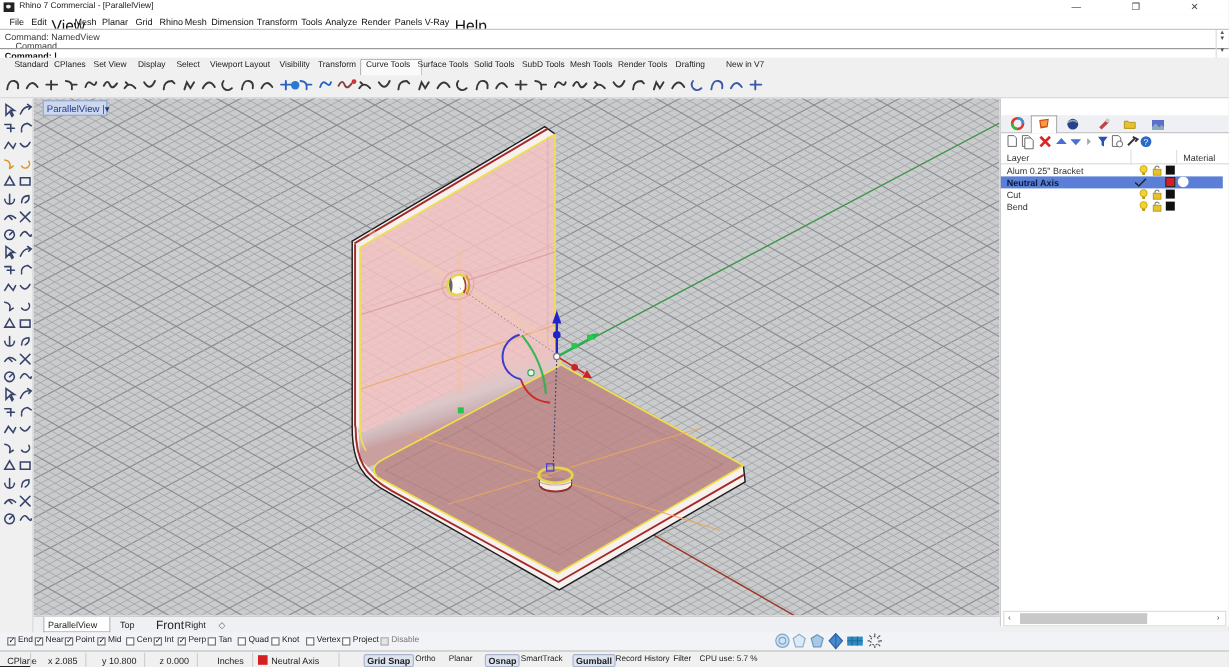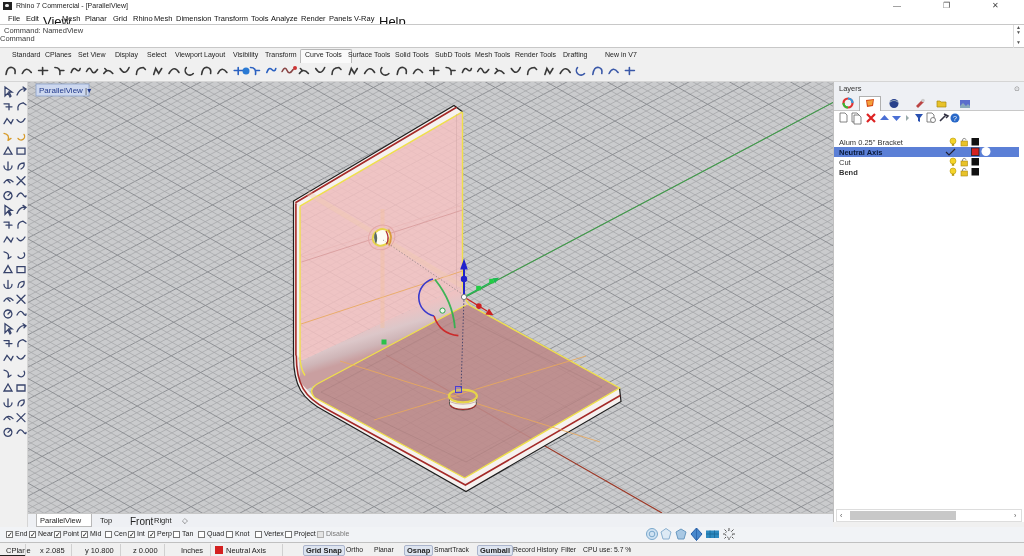--- a/index.html
+++ b/index.html
@@ -21,21 +21,24 @@
     <span class="abs" style="left:214px;top:2px;font-size:7.5px;color:#111">Transform</span>
     <span class="abs" style="left:251px;top:2px;font-size:7.5px;color:#111">Tools</span>
     <span class="abs" style="left:271px;top:2px;font-size:7.5px;color:#111">Analyze</span>
     <span class="abs" style="left:301px;top:2px;font-size:7.5px;color:#111">Render</span>
     <span class="abs" style="left:329px;top:2px;font-size:7.5px;color:#111">Panels</span>
     <span class="abs" style="left:354px;top:2px;font-size:7.5px;color:#111">V-Ray</span>
     <span class="abs" style="left:379px;top:2px;font-size:13px;color:#111">Help</span>
   </div>
 <div class="abs" style="left:0;top:24px;width:1024px;height:24px;background:#fff;border:1px solid #c8c8c8;border-left:none;border-right:none">
     <span class="abs" style="left:4px;top:1px;font-size:7.5px;color:#3a3a3a">Command: NamedView</span>
-    <span class="abs" style="left:0;top:8.5px;font-size:7.5px;color:#3a3a3a">Command</span>
+    <span class="abs" style="left:13px;top:8.5px;font-size:7.5px;color:#3a3a3a">Command</span>
+    <div class="abs" style="left:0;top:15px;width:1024px;height:9px;background:#fff;border-top:1px solid #999">
+      <span class="abs" style="left:4px;top:0.5px;font-size:7.5px;font-weight:bold;color:#111">Command: |</span>
+    </div>
     <div class="abs" style="left:1013px;top:0;width:10px;height:24px;border-left:1px solid #ddd;color:#555;font-size:5px;text-align:center;line-height:5px">▲<br>▼<br><br>▼</div>
   </div>
 <div class="abs" style="left:0;top:48px;width:1024px;height:15px;background:#f0f0f0">
     <span class="abs" style="left:12px;top:3px;font-size:7px;color:#222">Standard</span>
     <span class="abs" style="left:45px;top:3px;font-size:7px;color:#222">CPlanes</span>
     <span class="abs" style="left:78px;top:3px;font-size:7px;color:#222">Set View</span>
     <span class="abs" style="left:115px;top:3px;font-size:7px;color:#222">Display</span>
     <span class="abs" style="left:147px;top:3px;font-size:7px;color:#222">Select</span>
     <span class="abs" style="left:175px;top:3px;font-size:7px;color:#222">Viewport Layout</span>
     <span class="abs" style="left:233px;top:3px;font-size:7px;color:#222">Visibility</span>
@@ -651,24 +654,20 @@
 <rect x="476.2" y="285.8" width="4.6" height="4.6" fill="#22cc44"></rect>
 <rect x="489.2" y="278.8" width="4.6" height="4.6" fill="#22cc44"></rect>
 <line x1="464" y1="297" x2="487" y2="311" stroke="#cc2222" stroke-width="1.4"></line>
 <path d="M493.5,315.3 L485.4,314.5 L489,308.4 Z" fill="#cc2222"></path>
 <circle cx="478.9" cy="306.1" r="2.8" fill="#cc2222"></circle>
 <circle cx="464" cy="297" r="2.6" fill="#fff" stroke="#777" stroke-width="1"></circle>
 <rect x="36" y="84" width="53" height="12" fill="#cdd8ef" stroke="#8aa0c8" stroke-width="0.8"></rect>
 <text x="39" y="93" font-size="8" fill="#223a8c" font-family="Liberation Sans, sans-serif">ParallelView <tspan fill="#444">|</tspan>▾</text>
 </svg>
 <div class="abs" style="left:833px;top:82px;width:191px;height:440px;background:#fff;border-left:1px solid #c0c0c0">
-    <div class="abs" style="left:0;top:0;width:191px;height:14px;background:#eef0f4">
-      <span class="abs" style="left:5px;top:2px;font-size:7.5px;color:#333">Layers</span>
-      <span class="abs" style="left:180px;top:3px;font-size:7px;color:#888">⊙</span>
-    </div>
     <div class="abs" style="left:0;top:14px;width:191px;height:15px;background:#eef0f4;border-bottom:1px solid #c8c8c8">
       <div class="abs" style="left:25px;top:0;width:22px;height:15px;background:#fff;border:1px solid #b0b0b0;border-bottom:none"></div>
       <svg width="191" height="15" style="position:absolute;left:0;top:0" xmlns="http://www.w3.org/2000/svg">
         <circle cx="14" cy="7" r="4.5" fill="none" stroke="#d33" stroke-width="2.2"></circle>
         <path d="M14,2.5 A4.5,4.5 0 0 1 18.5,7" fill="none" stroke="#39d" stroke-width="2.2"></path>
         <path d="M14,11.5 A4.5,4.5 0 0 1 9.5,7" fill="none" stroke="#3b3" stroke-width="2.2"></path>
         <path d="M32,4 L40,3 L39,10 L33,11 Z" fill="#d44a18"></path>
         <path d="M33,5 L39,4 L38,9 L34,9.5 Z" fill="#f4a03a"></path>
         <circle cx="60" cy="7.5" r="4.5" fill="#28418c"></circle>
         <path d="M56,6 Q60,3 64,6" stroke="#9ab" stroke-width="1.2" fill="none"></path>
@@ -691,20 +690,26 @@
       <path d="M72,4 L75,7 L72,10 Z" fill="#9aa"></path>
       <path d="M81,3 L89,3 L86,7 L86,11 L84,10 L84,7 Z" fill="#2850b0"></path>
       <g stroke="#666" fill="#fff" stroke-width="0.8">
         <path d="M93,2 L98,2 L100,4 L100,11 L93,11 Z"></path>
         <circle cx="99" cy="9" r="2.5"></circle>
       </g>
       <path d="M106,10 L112,4 M110,3 L114,5 L112,7" stroke="#334" stroke-width="1.6" fill="none"></path>
       <circle cx="121" cy="7" r="4.5" fill="#2868c8"></circle>
       <text x="119" y="9.5" font-size="7" fill="#fff" font-family="Liberation Sans,sans-serif">?</text>
     </svg>
+    <div class="abs" style="left:0;top:43px;width:191px;height:12px;border-bottom:1px solid #ddd">
+      <span class="abs" style="left:5px;top:2px;font-size:7.5px;color:#333">Layer</span>
+      <span class="abs" style="left:152px;top:2px;font-size:7.5px;color:#333">Material</span>
+      <div class="abs" style="left:108px;top:0;width:1px;height:12px;background:#e0e0e0"></div>
+      <div class="abs" style="left:146px;top:0;width:1px;height:12px;background:#e0e0e0"></div>
+    </div>
     <div class="abs" style="left:0;top:55px;width:185px;height:10px;">
       <span class="abs" style="left:5px;top:0.5px;font-size:7.5px;font-weight:normal;color:#333">Alum 0.25" Bracket</span>
       <svg width="185" height="10" style="position:absolute;left:0;top:0" xmlns="http://www.w3.org/2000/svg">
         <g transform="translate(115,0)">
           <circle cx="4" cy="4" r="3" fill="#f5d428" stroke="#b99a10" stroke-width="0.6"></circle>
           <rect x="2.8" y="6.8" width="2.4" height="2" fill="#b99a10"></rect>
         </g>
         <g transform="translate(126,0)">
           <rect x="1" y="4" width="6.5" height="5" fill="#e8c22a" stroke="#a8880e" stroke-width="0.6"></rect>
           <path d="M2.5,4 V2.8 A1.8,1.8 0 0 1 6,2.8" fill="none" stroke="#888" stroke-width="1"></path>
@@ -728,21 +733,21 @@
           <rect x="2.8" y="6.8" width="2.4" height="2" fill="#b99a10"></rect>
         </g>
         <g transform="translate(126,0)">
           <rect x="1" y="4" width="6.5" height="5" fill="#e8c22a" stroke="#a8880e" stroke-width="0.6"></rect>
           <path d="M2.5,4 V2.8 A1.8,1.8 0 0 1 6,2.8" fill="none" stroke="#888" stroke-width="1"></path>
         </g>
         <rect x="137.5" y="1" width="7.5" height="7.5" fill="#111"></rect>
       </svg>
     </div>
     <div class="abs" style="left:0;top:85px;width:185px;height:10px;">
-      <span class="abs" style="left:5px;top:0.5px;font-size:7.5px;font-weight:bold;color:#333">Bend</span>
+      <span class="abs" style="left:5px;top:0.5px;font-size:7.5px;font-weight:normal;color:#333">Bend</span>
       <svg width="185" height="10" style="position:absolute;left:0;top:0" xmlns="http://www.w3.org/2000/svg">
         <g transform="translate(115,0)">
           <circle cx="4" cy="4" r="3" fill="#f5d428" stroke="#b99a10" stroke-width="0.6"></circle>
           <rect x="2.8" y="6.8" width="2.4" height="2" fill="#b99a10"></rect>
         </g>
         <g transform="translate(126,0)">
           <rect x="1" y="4" width="6.5" height="5" fill="#e8c22a" stroke="#a8880e" stroke-width="0.6"></rect>
           <path d="M2.5,4 V2.8 A1.8,1.8 0 0 1 6,2.8" fill="none" stroke="#888" stroke-width="1"></path>
         </g>
         <rect x="137.5" y="1" width="7.5" height="7.5" fill="#111"></rect>

